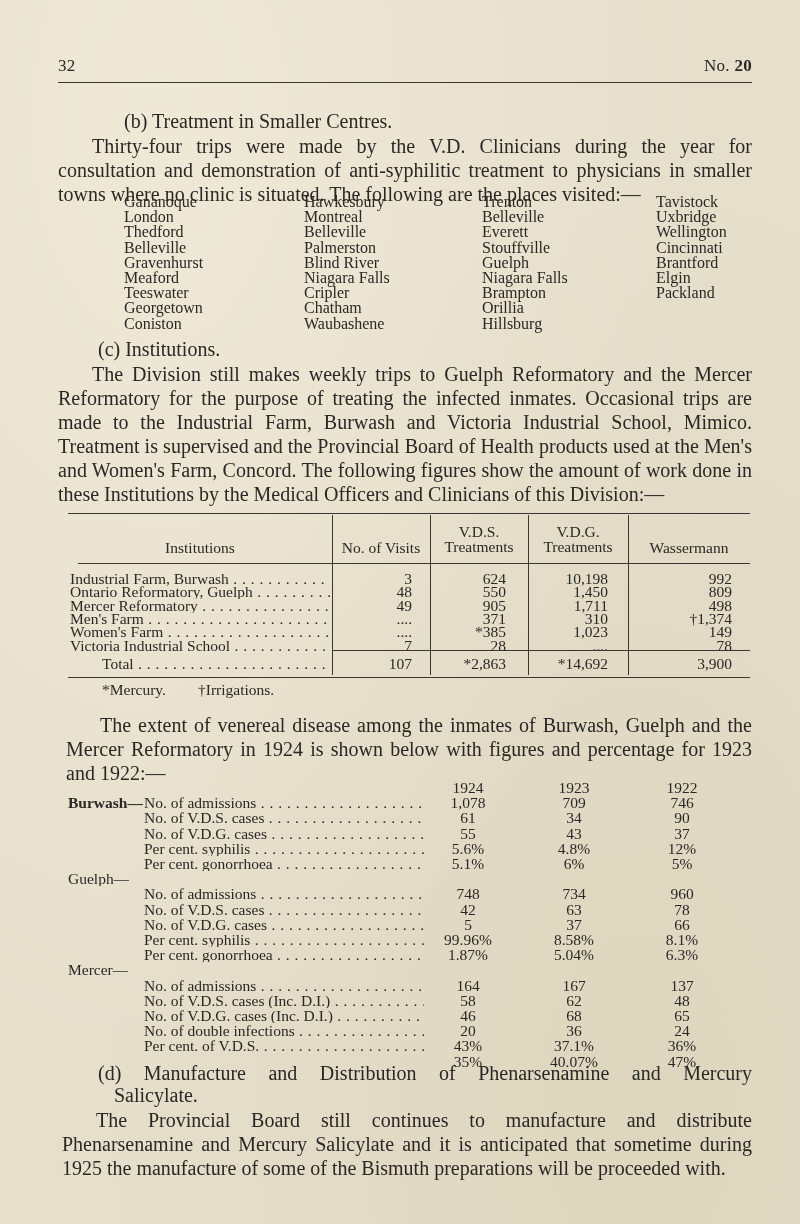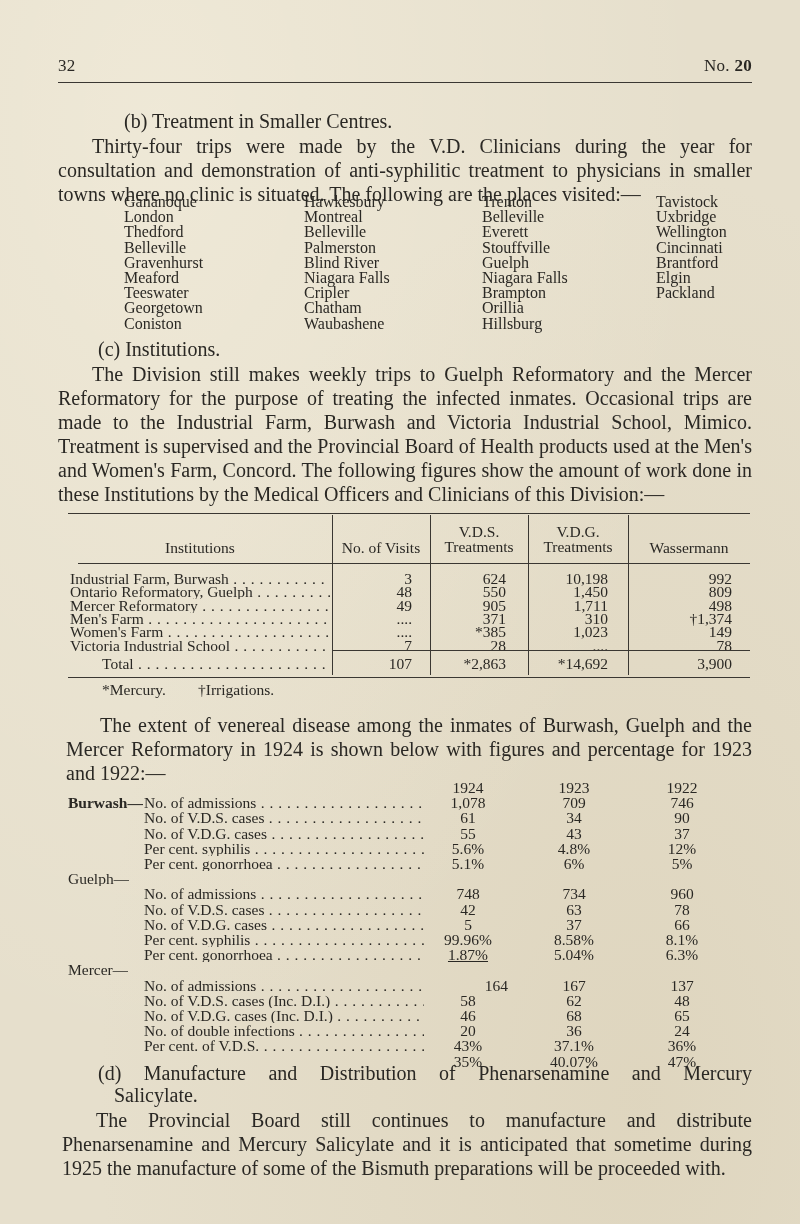--- a/index.html
+++ b/index.html
@@ -247,30 +247,30 @@
         <span class="v" style="left: 574px;">66</span>
       </div>
       <div class="row" style="top: 152px;">
         <span class="lbl dots" style="left: 76px; width: 280px;">Per cent. syphilis</span>
         <span class="v" style="left: 360px;">99.96%</span>
         <span class="v" style="left: 466px;">8.58%</span>
         <span class="v" style="left: 574px;">8.1%</span>
       </div>
       <div class="row" style="top: 167.2px;">
         <span class="lbl dots" style="left: 76px; width: 280px;">Per cent. gonorrhoea</span>
-        <span class="v" style="left: 360px; text-decoration: underline;">1.87%</span>
+        <span class="v" style="left: 360px;">1.87%</span>
         <span class="v" style="left: 466px;">5.04%</span>
         <span class="v" style="left: 574px;">6.3%</span>
       </div>
       <div class="row" style="top: 182.4px;">
         <span class="lbl" style="left: 0px;">Mercer—</span>
       </div>
       <div class="row" style="top: 197.6px;">
         <span class="lbl dots" style="left: 76px; width: 280px;">No. of admissions</span>
-        <span class="v" style="left: 360px; text-align: right;">164</span>
+        <span class="v" style="left: 360px;">164</span>
         <span class="v" style="left: 466px;">167</span>
         <span class="v" style="left: 574px;">137</span>
       </div>
       <div class="row" style="top: 212.8px;">
         <span class="lbl dots" style="left: 76px; width: 280px;">No. of V.D.S. cases (Inc. D.I.)</span>
         <span class="v" style="left: 360px;">58</span>
         <span class="v" style="left: 466px;">62</span>
         <span class="v" style="left: 574px;">48</span>
       </div>
       <div class="row" style="top: 228px;">

